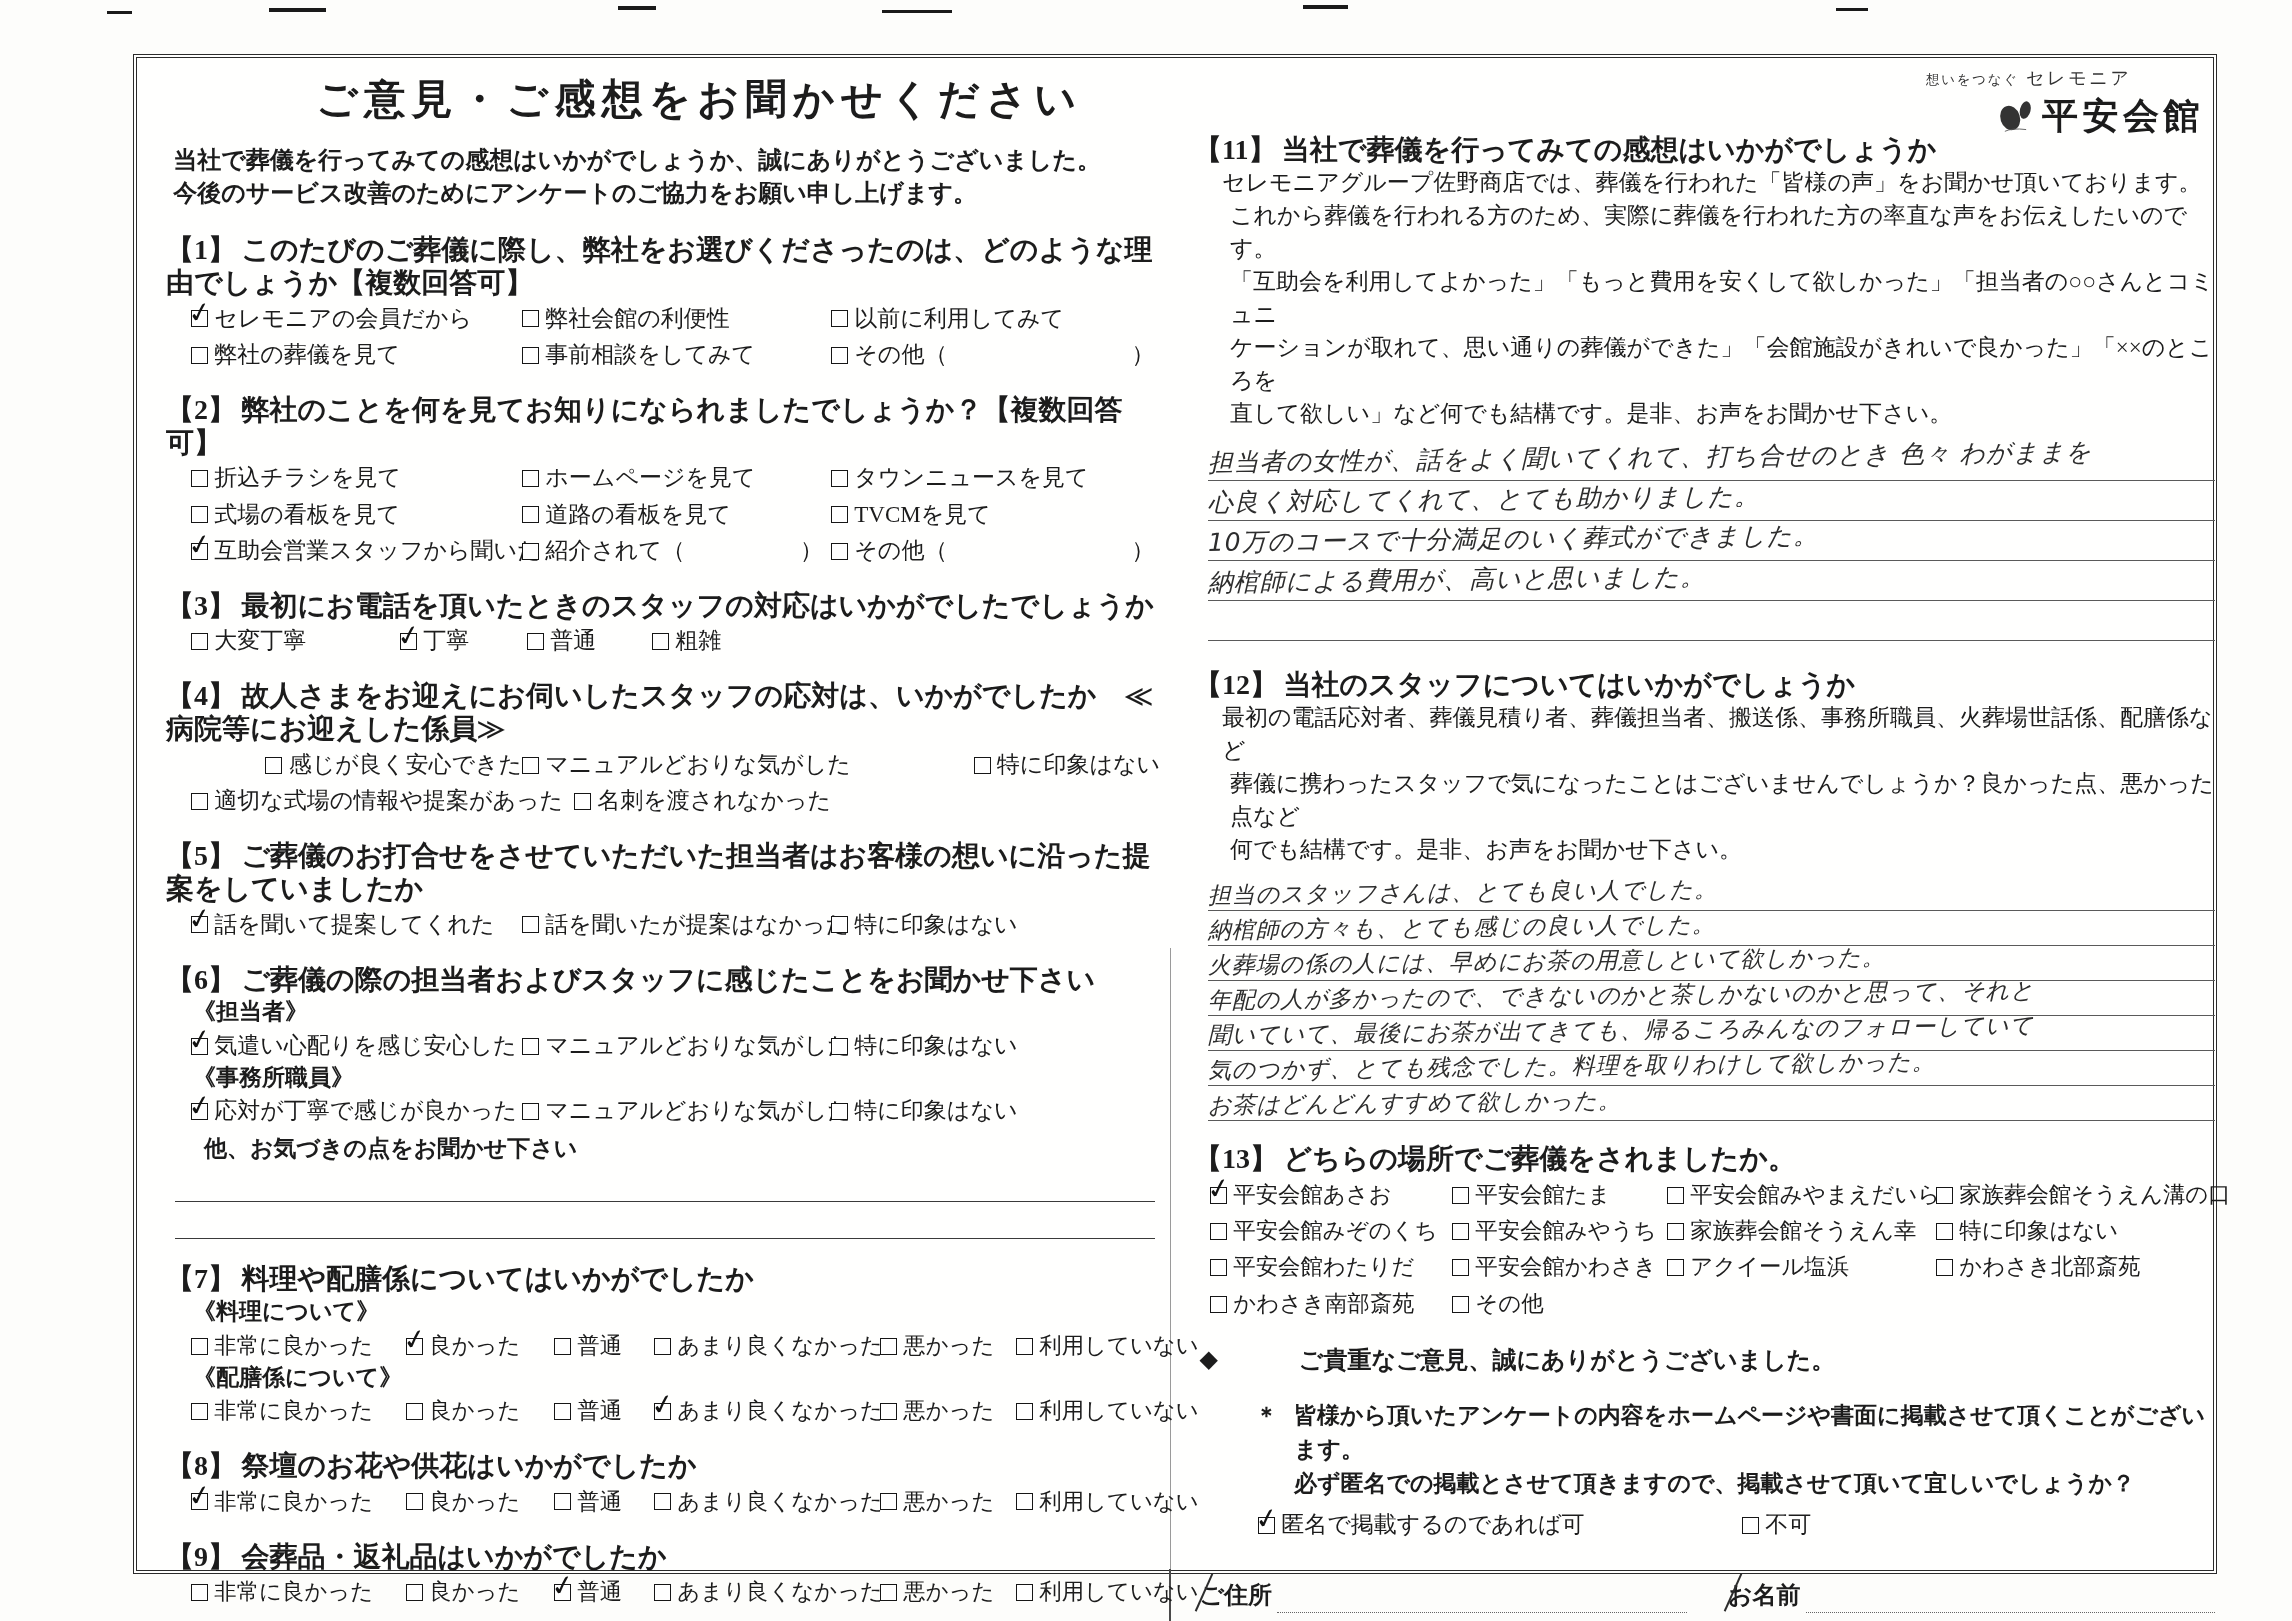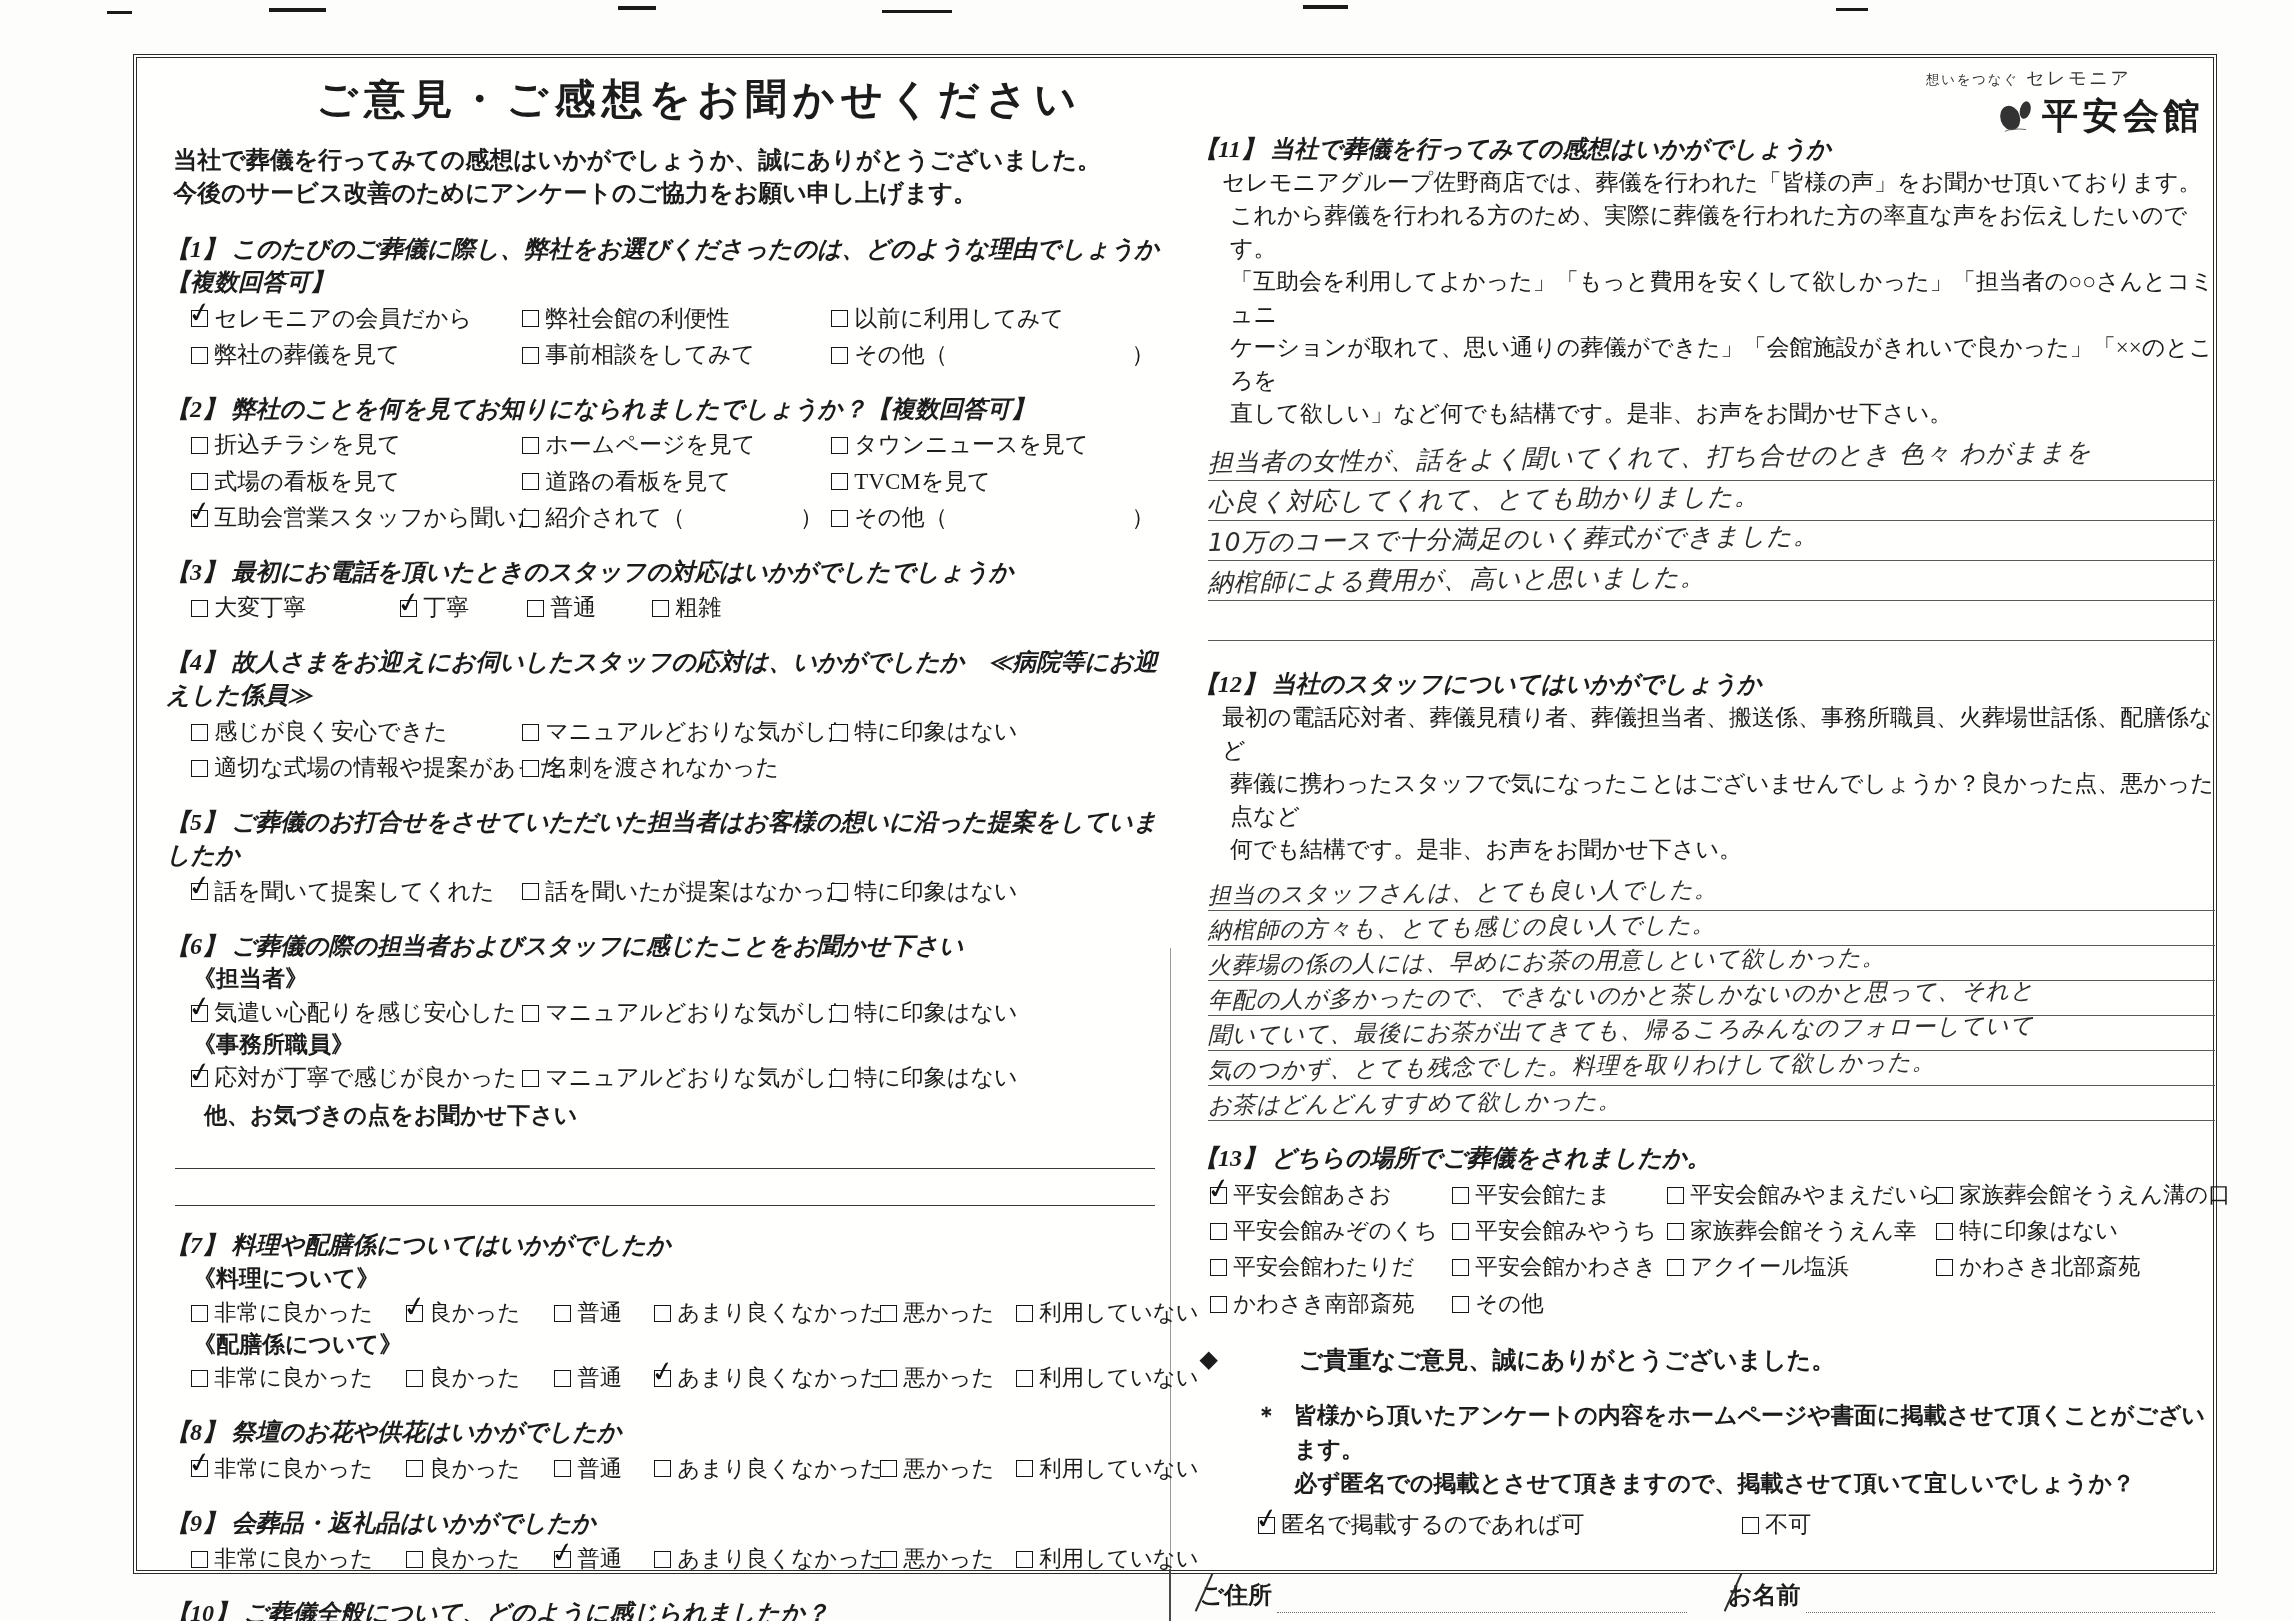--- a/index.html
+++ b/index.html
@@ -25,21 +25,21 @@
 
   
   .logo{position:absolute;left:1926px;top:66px;width:278px;text-align:left;}
   .logo .tag{font-size:13.4px;letter-spacing:1.8px;color:#333;display:block;}
   .logo .tag .brand{font-size:18px;letter-spacing:2.7px;margin-left:7.2px;}
   .logo .big{display:flex;align-items:center;justify-content:flex-end;gap:7.2px;margin-top:1.8px;}
   .logo .big .nm{font-size:36px;font-weight:700;letter-spacing:4.5px;}
 
   
   .q{margin-top:23px;}
-  .q-title{font-size:24px;font-weight:700;line-height:33px;font-style:italic;}
+  .q-title{font-size:28px;font-weight:700;line-height:33px;}
   .q-no{margin-right:5.4px;}
   .subhead{font-size:23px;font-weight:700;margin-left:27px;line-height:29px;margin-top:1.8px;}
   .opts{display:grid;row-gap:6.3px;margin-left:25px;margin-top:4.5px;font-size:23px;line-height:30px;}
   .opts.small{font-size:22.4px;}
   .opt{white-space:nowrap;}
   .box{width:15px;height:15px;border:1.8px solid #161616;display:inline-block;vertical-align:-1.8px;margin-right:6.3px;position:relative;background:#fff;}
   .opt.checked .box::after{content:"✓";position:absolute;left:-3.6px;top:-13.4px;font-size:28px;font-family:"DejaVu Sans",sans-serif;color:#131313;transform:rotate(-10deg);font-weight:400;}
   .note-label{font-size:23px;font-weight:700;margin-left:38px;margin-top:7.2px;line-height:32px;}
   .note-line{height:36px;border-bottom:1.8px solid #3a3a3a;margin-left:9px;margin-right:5.4px;}
   .note-line + .note-line{border-bottom-width:0.9px;}
@@ -135,21 +135,21 @@
       <div class="opts" style="grid-template-columns:209px 127px 125px auto;">
           <span class="opt"><span class="box"></span><span class="lbl">大変丁寧</span></span>
           <span class="opt checked"><span class="box"></span><span class="lbl">丁寧</span></span>
           <span class="opt"><span class="box"></span><span class="lbl">普通</span></span>
           <span class="opt"><span class="box"></span><span class="lbl">粗雑</span></span>
         </div>
     </div>
 
     <div class="q">
       <div class="q-title"><span class="q-no">【4】</span><span>故人さまをお迎えにお伺いしたスタッフの応対は、いかがでしたか　≪病院等にお迎えした係員≫</span></div>
-      <div class="opts" style="grid-template-columns:331px 309px auto;">
+      <div class="opts" style="grid-template-columns:331px 309px auto;text-align:right;">
           <span class="opt"><span class="box"></span><span class="lbl">感じが良く安心できた</span></span>
           <span class="opt"><span class="box"></span><span class="lbl">マニュアルどおりな気がした</span></span>
           <span class="opt"><span class="box"></span><span class="lbl">特に印象はない</span></span>
           <span class="opt"><span class="box"></span><span class="lbl">適切な式場の情報や提案があった</span></span>
           <span class="opt"><span class="box"></span><span class="lbl">名刺を渡されなかった</span></span>
         </div>
     </div>
 
     <div class="q">
       <div class="q-title"><span class="q-no">【5】</span><span>ご葬儀のお打合せをさせていただいた担当者はお客様の想いに沿った提案をしていましたか</span></div>

